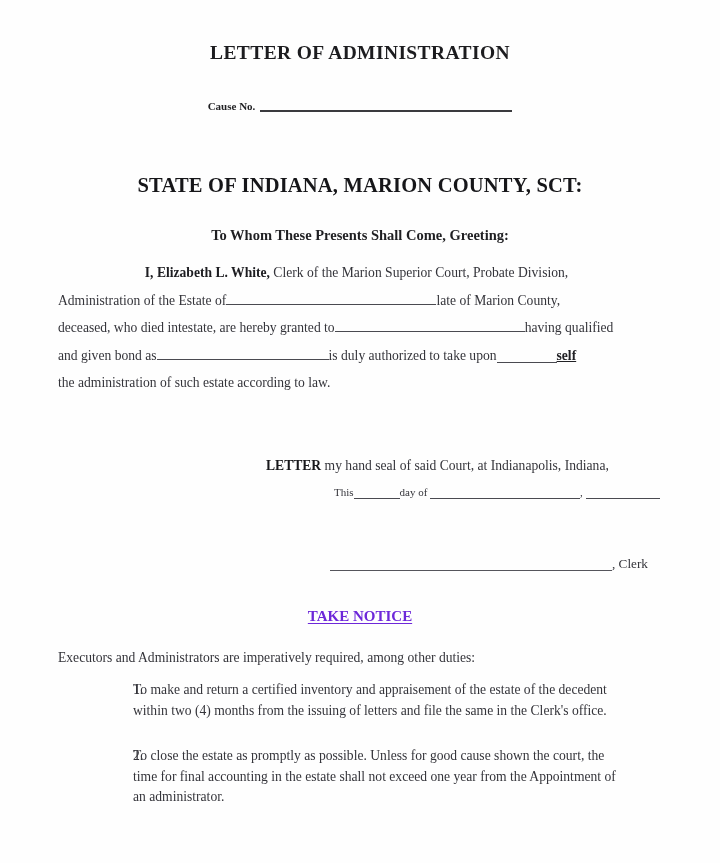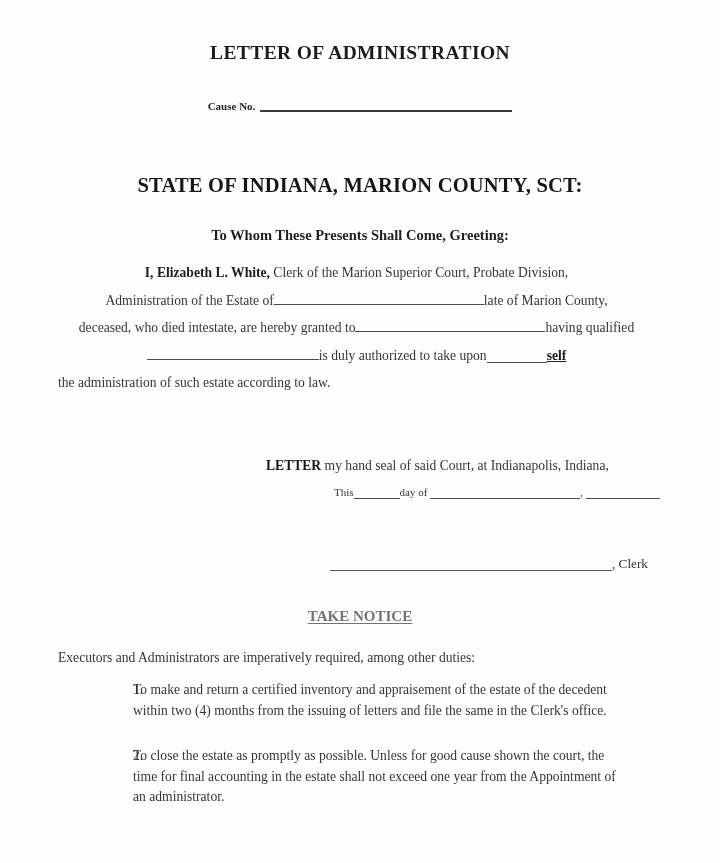--- a/index.html
+++ b/index.html
@@ -87,21 +87,21 @@
     font-size: 13.6px;
     line-height: 27.5px;
     color: #34343a;
   }
   .body-line {
     white-space: nowrap;
     height: 27.5px;
   }
   .body-line.justify {
     display: flex;
-    justify-content: center;
+    justify-content: flex-start;
     align-items: baseline;
   }
   .body-line.indent {
     text-align: center;
   }
   .lead-name { font-weight: bold; color: #1d1d21; }
 
   .ul {
     display: inline-block;
     border-bottom: 1.9px solid #4a4a50;
@@ -160,21 +160,21 @@
 
   
   .take-notice {
     position: absolute;
     top: 608px;
     left: 58px;
     width: 604px;
     text-align: center;
     font-size: 15px;
     font-weight: bold;
-    color: #737373;
+    color: #6d28d9;
   }
   .take-notice span {
     text-decoration: underline;
     text-underline-offset: 2px;
   }
 
   .duties-lead {
     position: absolute;
     top: 650px;
     left: 58px;
@@ -236,20 +236,21 @@
       <span>late of Marion County,</span>
     </div>
 
     <div class="body-line justify">
       <span>deceased, who died intestate, are hereby granted to</span>
       <span class="ul ul-w190"></span>
       <span>having qualified</span>
     </div>
 
     <div class="body-line justify">
+      <span>and given bond as</span>
       <span class="ul ul-w172"></span>
       <span>is duly authorized to take upon</span>
       <span><span class="ul ul-w60"></span><span class="selfword">self</span></span>
     </div>
 
     <div class="body-line">the administration of such estate according to law.</div>
   </div>
 
   <div class="witness-line">
     <b>LETTER</b>

